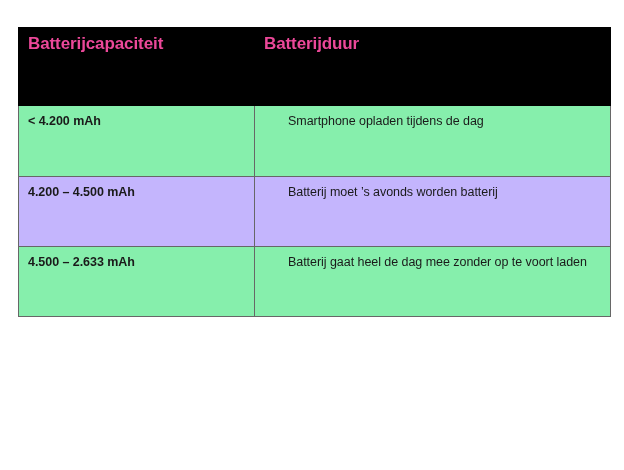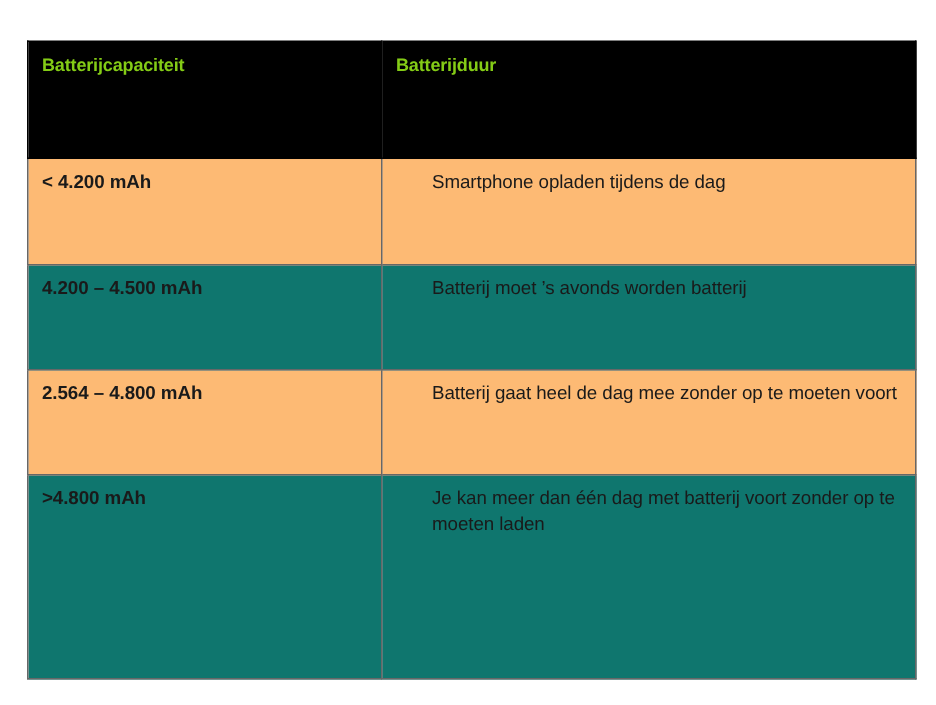--- a/index.html
+++ b/index.html
@@ -48,36 +48,36 @@
 
   
   .header-row th {
     background: #000000;
     border-color: #000000;
     height: 69px;
     padding: 8px 9px 0 9px;
   }
   .header-label {
     display: block;
-    color: #84cc16;
-    font-size: 12px;
+    color: #ec4899;
+    font-size: 17px;
     font-weight: bold;
     line-height: 15px;
     letter-spacing: -0.1px;
   }
 
   
   .data-row td {
     padding: 7px 9px 0 9px;
   }
   .row-shaded td {
-    background: #fdba74;
+    background: #86efac;
   }
   .row-plain td {
-    background: #0f766e;
+    background: #c4b5fd;
   }
 
   .row-h1 td { height: 63px; }
   .row-h2 td { height: 62px; }
   .row-h3 td { height: 62px; }
   .row-h4 td { height: 128px; }
 
   .cap-text {
     display: block;
     color: #1a1a1a;
@@ -133,32 +133,24 @@
         <td>
           <span class="cap-text">4.200 – 4.500 mAh</span>
         </td>
         <td>
           <span class="dur-text">Batterij moet ’s avonds worden batterij</span>
         </td>
       </tr>
 
       <tr class="data-row row-shaded row-h3">
         <td>
-          <span class="cap-text">2.564 – 4.800 mAh</span>
+          <span class="cap-text">4.500 – 2.633 mAh</span>
         </td>
         <td>
-          <span class="dur-text">Batterij gaat heel de dag mee zonder op te moeten voort</span>
+          <span class="dur-text">Batterij gaat heel de dag mee zonder op te voort laden</span>
         </td>
       </tr>
 
-      <tr class="data-row row-plain row-h4">
-        <td>
-          <span class="cap-text">&gt;4.800 mAh</span>
-        </td>
-        <td>
-          <span class="dur-text">Je kan meer dan één dag met batterij voort zonder op te moeten laden</span>
-        </td>
-      </tr>
 
     </tbody>
   </table>
 
 </div>
 
 </body></html>

